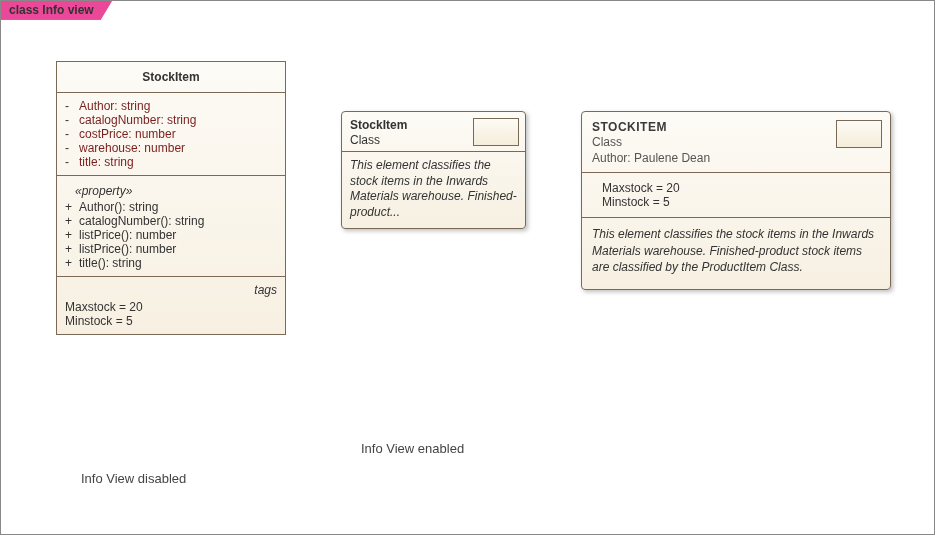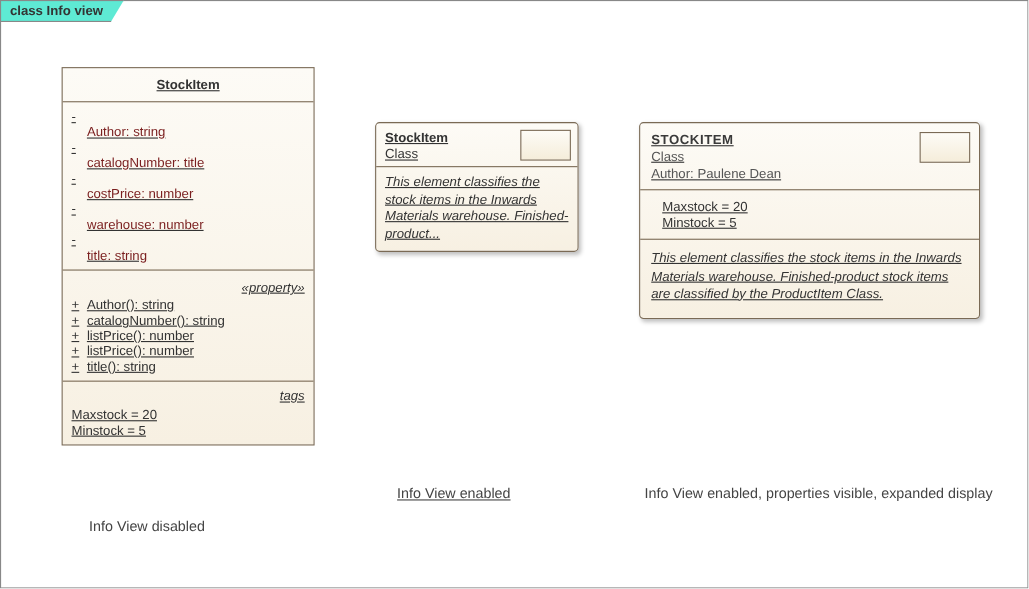--- a/index.html
+++ b/index.html
@@ -20,33 +20,32 @@
   }
   .frame-tab {
     position: absolute;
     top: -1px;
     left: -1px;
     border: 1px solid #888;
     border-top: 1px solid #888;
     padding: 2px 18px 2px 8px;
     font-size: 12px;
     font-weight: bold;
-    background: #5eead4;
+    background: #ec4899;
     clip-path: polygon(0 0, 100% 0, calc(100% - 12px) 100%, 0 100%);
   }
   .canvas {
     position: relative;
     width: 100%;
     height: 100%;
   }
   
   .uml-box, .info-box {
     border: 1px solid #7a6a55;
     background: linear-gradient(180deg, #fdfbf6 0%, #f7f0e2 100%);
-    text-decoration: underline;
   }
   .info-box {
     box-shadow: 2px 2px 4px rgba(0,0,0,0.25);
     border-radius: 4px;
   }
   
   .uml-box {
     position: absolute;
     left: 55px;
     top: 60px;
@@ -58,26 +57,25 @@
     padding: 8px 6px;
     border-bottom: 1px solid #7a6a55;
   }
   .uml-section {
     padding: 6px 8px;
     border-bottom: 1px solid #7a6a55;
   }
   .uml-section:last-child { border-bottom: none; }
   .row { display: flex; }
   .vis { width: 14px; flex-shrink:0; }
-  .attr-name { color: #7a1e1e; margin-top: 14px; }
+  .attr-name { color: #7a1e1e; }
   .sig { color: #333; }
   .stereo {
     font-style: italic;
     margin: 2px 0 2px 10px;
-    text-align: right;
   }
   .tags-title {
     text-align: right;
     font-style: italic;
     margin-bottom: 3px;
   }
   .caption {
     position: absolute;
     font-size: 13px;
     color: #444;
@@ -158,21 +156,21 @@
 
     <div class="uml-box">
       <div class="uml-title">StockItem</div>
       <div class="uml-section">
         <div class="row">
             <span class="vis">-</span>
             <span class="attr-name">Author: string</span>
           </div>
         <div class="row">
             <span class="vis">-</span>
-            <span class="attr-name">catalogNumber: title</span>
+            <span class="attr-name">catalogNumber: string</span>
           </div>
         <div class="row">
             <span class="vis">-</span>
             <span class="attr-name">costPrice: number</span>
           </div>
         <div class="row">
             <span class="vis">-</span>
             <span class="attr-name">warehouse: number</span>
           </div>
         <div class="row">
@@ -212,33 +210,32 @@
     <div class="caption" style="left:80px; top:470px;text-align:right;">Info View disabled</div>
 
     <div class="info-box info-simple">
       <div class="hdr">
         <div class="name">StockItem</div>
         <div class="kind">Class</div>
         <div class="thumb"></div>
       </div>
       <div class="body">This element classifies the stock items in the Inwards Materials warehouse. Finished-product...</div>
     </div>
-    <div class="caption" style="left:360px; top:440px;text-decoration:underline;">Info View enabled</div>
+    <div class="caption" style="left:360px; top:440px;">Info View enabled</div>
 
     <div class="info-box info-exp">
       <div class="hdr">
         <div class="name">STOCKITEM</div>
         <div class="meta">
           <div>Class</div>
           <div>Author: Paulene Dean</div>
         </div>
         <div class="thumb"></div>
       </div>
       <div class="props">
         <div>Maxstock = 20</div>
         <div>Minstock = 5</div>
       </div>
       <div class="desc">This element classifies the stock items in the Inwards Materials warehouse. Finished-product stock items are classified by the ProductItem Class.</div>
     </div>
-    <div class="caption" style="left:585px; top:440px;">Info View enabled, properties visible, expanded display</div>
 
   </div>
 </div>
 
 </body></html>

